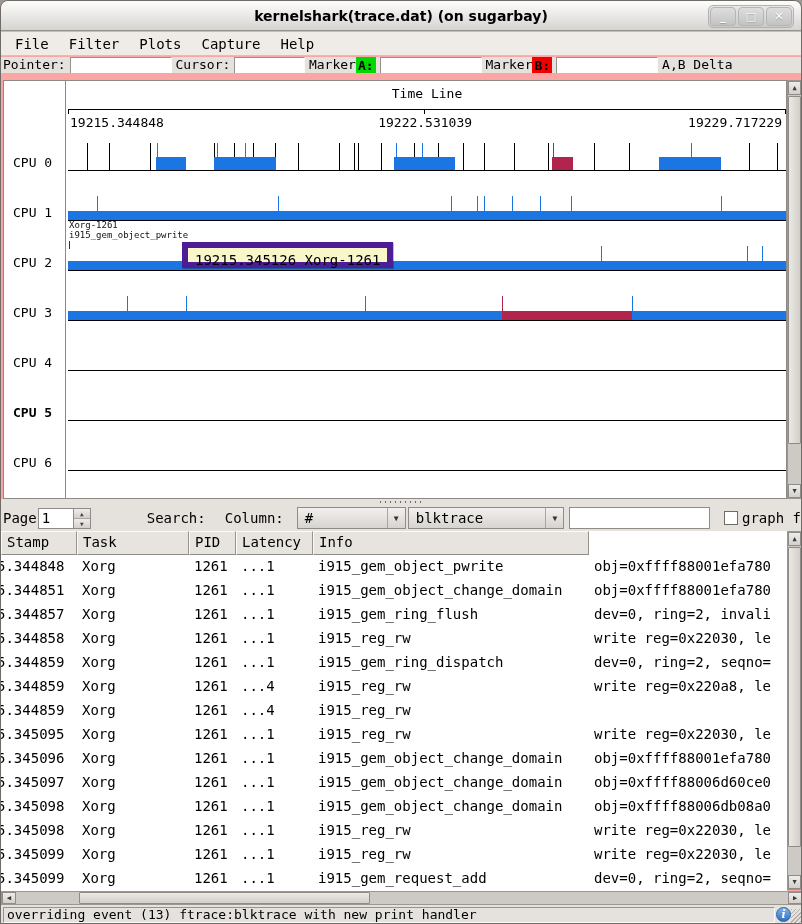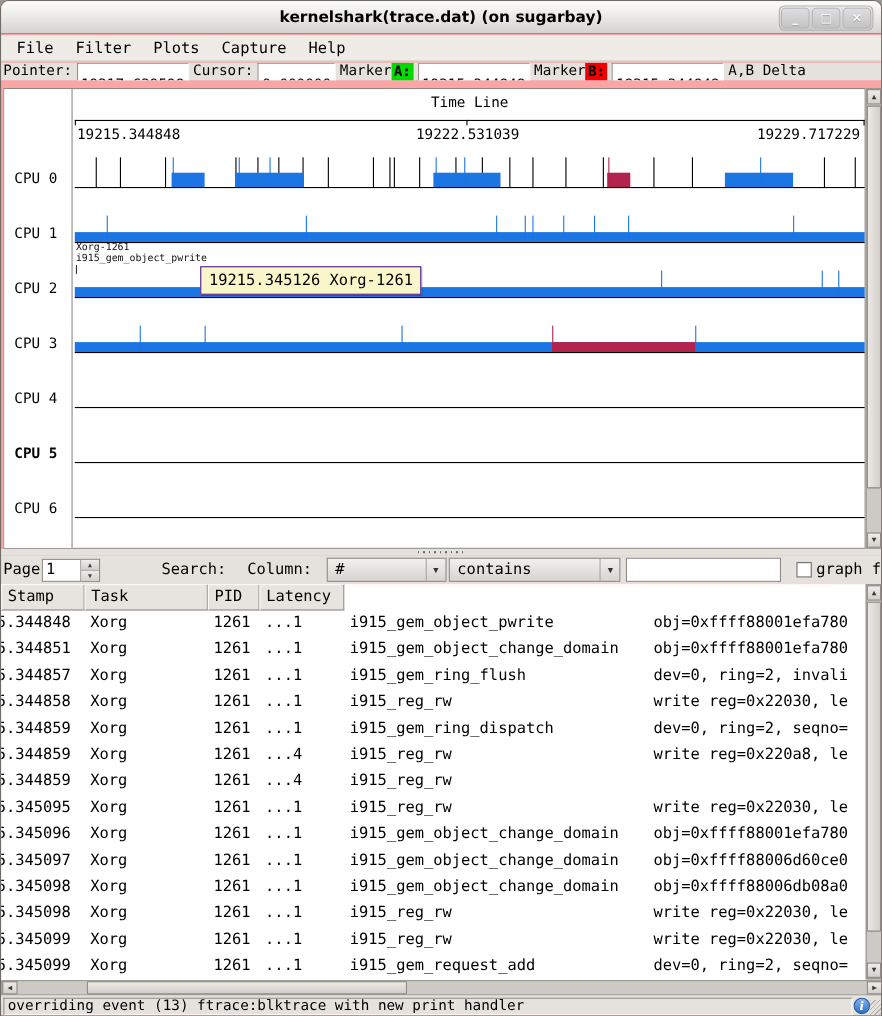--- a/index.html
+++ b/index.html
@@ -63,21 +63,21 @@
   .ts { position:absolute; top:34px; }
   .ts-left { left:2px; }
   .ts-mid { left:50%; transform:translateX(-52%); }
   .ts-right { right:4px; }
   .cpu-row { position:absolute; left:0; right:0; height:30px; border-bottom:1px solid #000; }
   .tk { position:absolute; bottom:0; width:1px; }
   .bar { position:absolute; bottom:0; }
   .annotation { position:absolute; left:1px; font-size:9px; line-height:9px; white-space:nowrap; z-index:3; color:#111; }
   .ann-tick { position:absolute; width:1px; height:8px; background:#333; left:1px; z-index:3; }
   .tooltip {
-    position:absolute; z-index:5; background:#f9f7c9; border:1px solid #4c1d95;
+    position:absolute; z-index:5; background:#f9f7c9; border:6px solid #4c1d95;
     height:26px; line-height:24px; padding:0 7px; font-size:14px; white-space:nowrap;
     box-shadow:1px 1px 0 rgba(0,0,0,0.25);
   }
   
   .sb { position:absolute; background:#cdcac6; border:1px solid #9a9793; }
   .sb-btn { position:absolute; background:linear-gradient(#efedea,#d3d0cc); border:1px solid #8f8b87;
     display:flex; align-items:center; justify-content:center; font-size:7px; color:#3a3a3a; }
   .sb-thumb { position:absolute; background:linear-gradient(90deg,#ece9e5,#d2cfcb); border:1px solid #8f8b87; border-radius:1px; }
   .sb-thumb-h { background:linear-gradient(#ece9e5,#d2cfcb); }
   
@@ -275,34 +275,35 @@
         <span class="spin-btn">▼</span>
       </span>
     </span>
     <span style="margin-left:56px">Search:</span>
     <span style="margin-left:19px">Column:</span>
     <span class="combo" style="width:110px; margin-left:13px">
       <span class="combo-text">#</span>
       <span class="combo-arrow">▼</span>
     </span>
     <span class="combo" style="width:158px; margin-left:2px">
-      <span class="combo-text">contains</span>
+      <span class="combo-text">blktrace</span>
       <span class="combo-arrow">▼</span>
     </span>
     <span class="search-entry"></span>
     <span class="checkbox"></span>
     <span style="margin-left:4px">graph f</span>
   </div>
 
   <div class="table">
     <div class="thead">
       <div class="th">Stamp</div>
       <div class="th">Task</div>
       <div class="th">PID</div>
       <div class="th">Latency</div>
+      <div class="th">Info</div>
     </div>
     <div class="tbody">
         <div class="trow">
           <div class="td td-stamp">5.344848</div>
           <div class="td">Xorg</div>
           <div class="td">1261</div>
           <div class="td">...1</div>
           <div class="td">i915_gem_object_pwrite</div>
           <div class="td">obj=0xffff88001efa780</div>
         </div>

